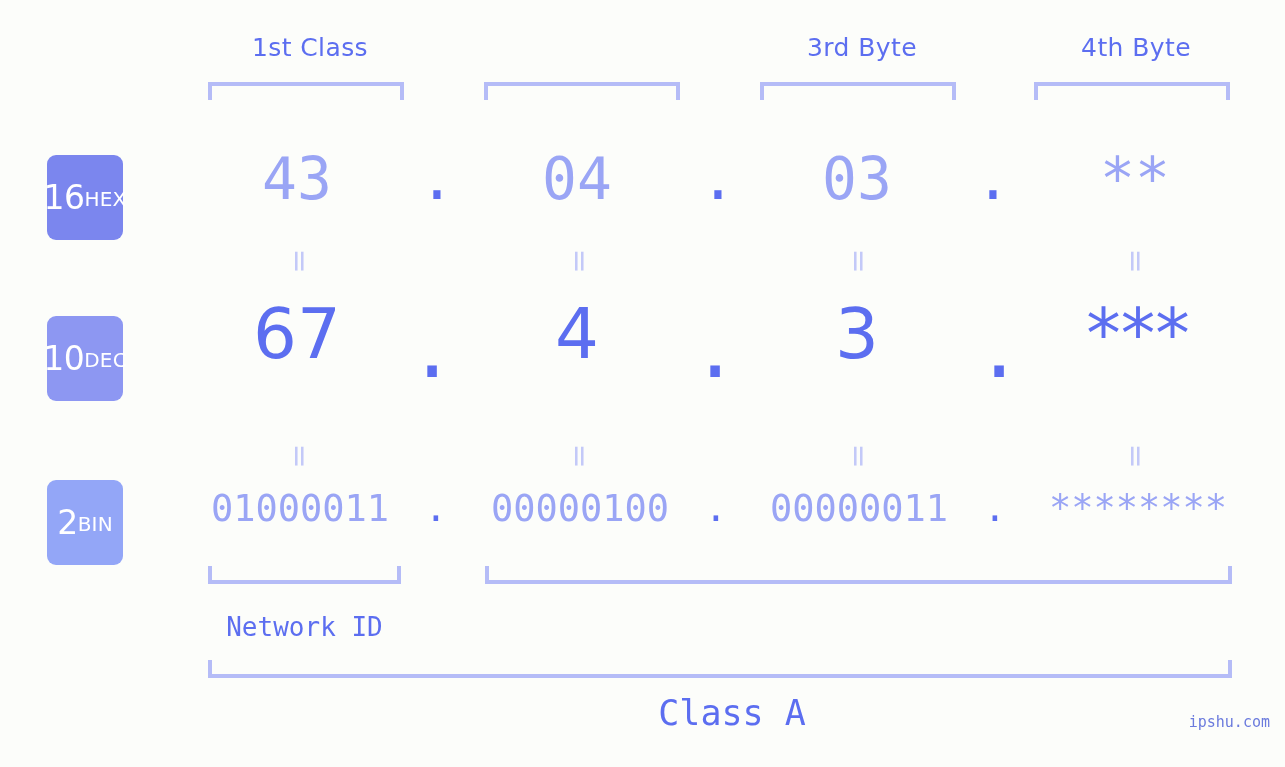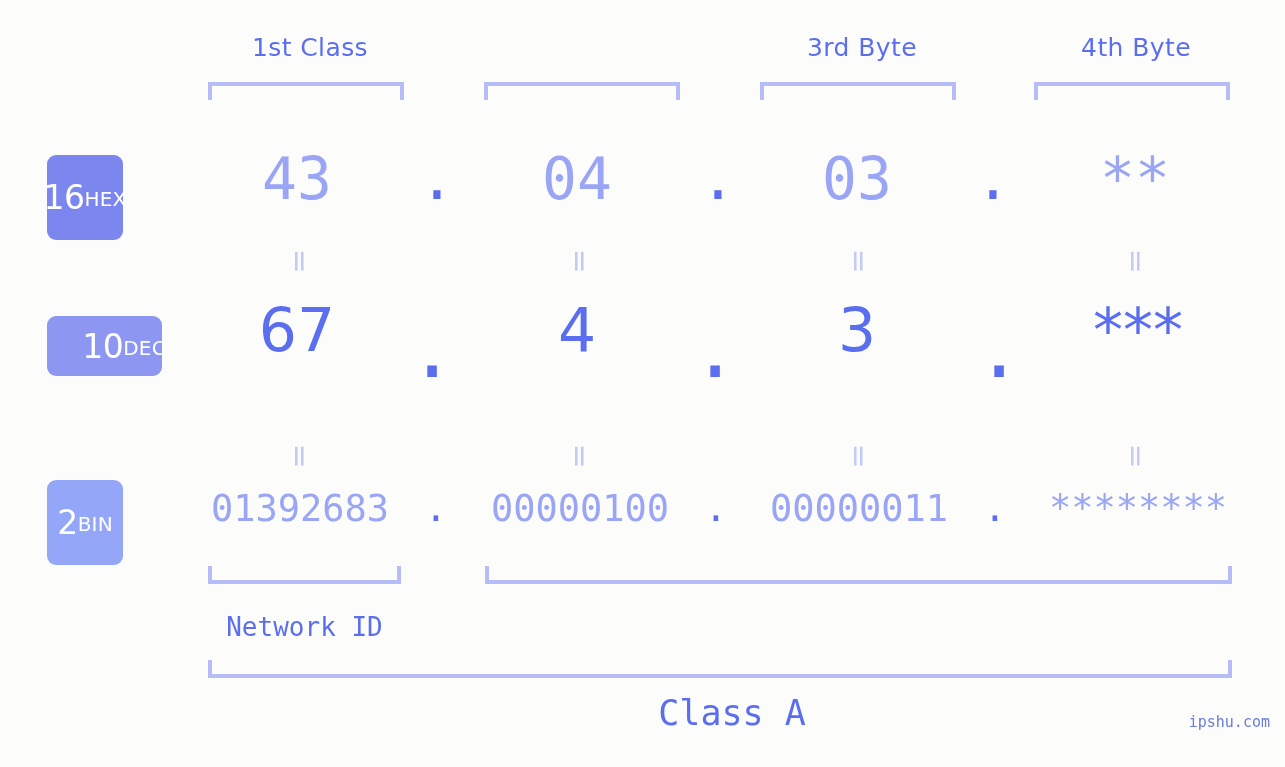--- a/index.html
+++ b/index.html
@@ -73,21 +73,21 @@
     font-weight: 400;
     letter-spacing: -0.5px;
   }
   .badge .unit {
     font-size: 20px;
     font-weight: 400;
     margin-top: 3px;
     letter-spacing: 0.2px;
   }
   #badge-hex { top: 155px; height: 85px; background: #7b86ee; }
-  #badge-dec { top: 316px; height: 60px; background: #8d97f2; padding-left: 39px; }
+  #badge-dec { top: 316px; height: 85px; background: #8d97f2; }
   #badge-bin { top: 480px; height: 85px; background: #93a6f7; }
 
   
   .cell {
     position: absolute;
     width: 200px;
     text-align: center;
     white-space: nowrap;
   }
 
@@ -107,21 +107,21 @@
     font-family: "DejaVu Sans Mono", monospace;
     font-size: 58px;
     color: #5c6ef0;
     line-height: 1;
   }
 
   
   .dec-row .cell {
     top: 300px;
     font-family: "DejaVu Sans", sans-serif;
-    font-size: 60px;
+    font-size: 69px;
     color: #5c6ef0;
     line-height: 1;
   }
   .dec-row .dot {
     position: absolute;
     top: 300px;
     width: 40px;
     text-align: center;
     font-family: "DejaVu Sans", sans-serif;
     font-size: 92px;
@@ -247,21 +247,21 @@
     <div class="dot" style="left:979px;">.</div>
     <div class="cell" style="left:1038px;">***</div>
   </div>
 
   <div class="equals eq-b" style="left:200px;">=</div>
   <div class="equals eq-b" style="left:480px;">=</div>
   <div class="equals eq-b" style="left:759px;">=</div>
   <div class="equals eq-b" style="left:1036px;">=</div>
 
   <div class="bin-row">
-    <div class="cell" style="left:200px;">01392683</div>
+    <div class="cell" style="left:200px;">01000011</div>
     <div class="dot" style="left:416px;">.</div>
     <div class="cell" style="left:480px;">00000100</div>
     <div class="dot" style="left:696px;">.</div>
     <div class="cell" style="left:759px;">00000011</div>
     <div class="dot" style="left:975px;">.</div>
     <div class="cell" style="left:1038px;">********</div>
   </div>
 
   <div class="bracket-bottom" style="left:208px; width:193px; top:566px;"></div>
   <div class="bracket-bottom" style="left:485px; width:747px; top:566px;"></div>

